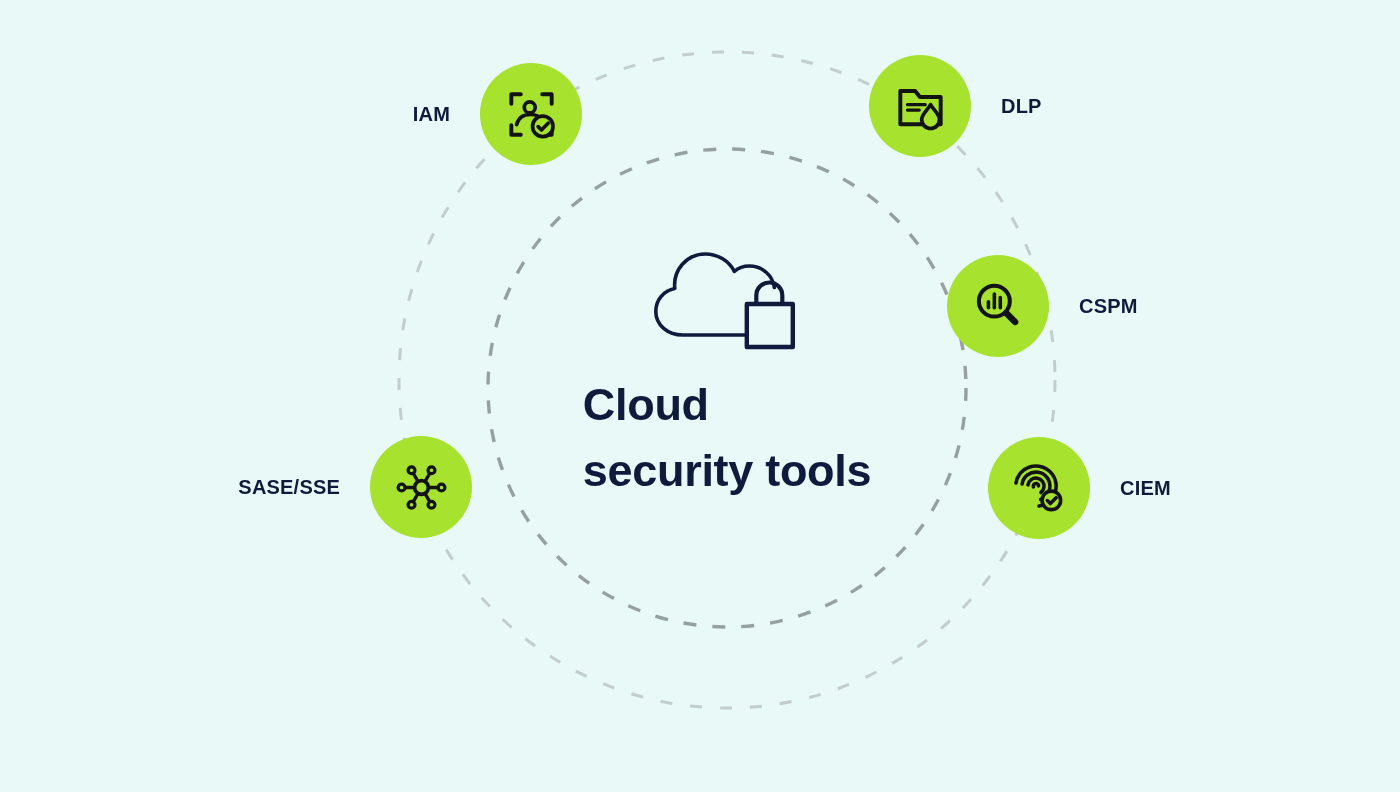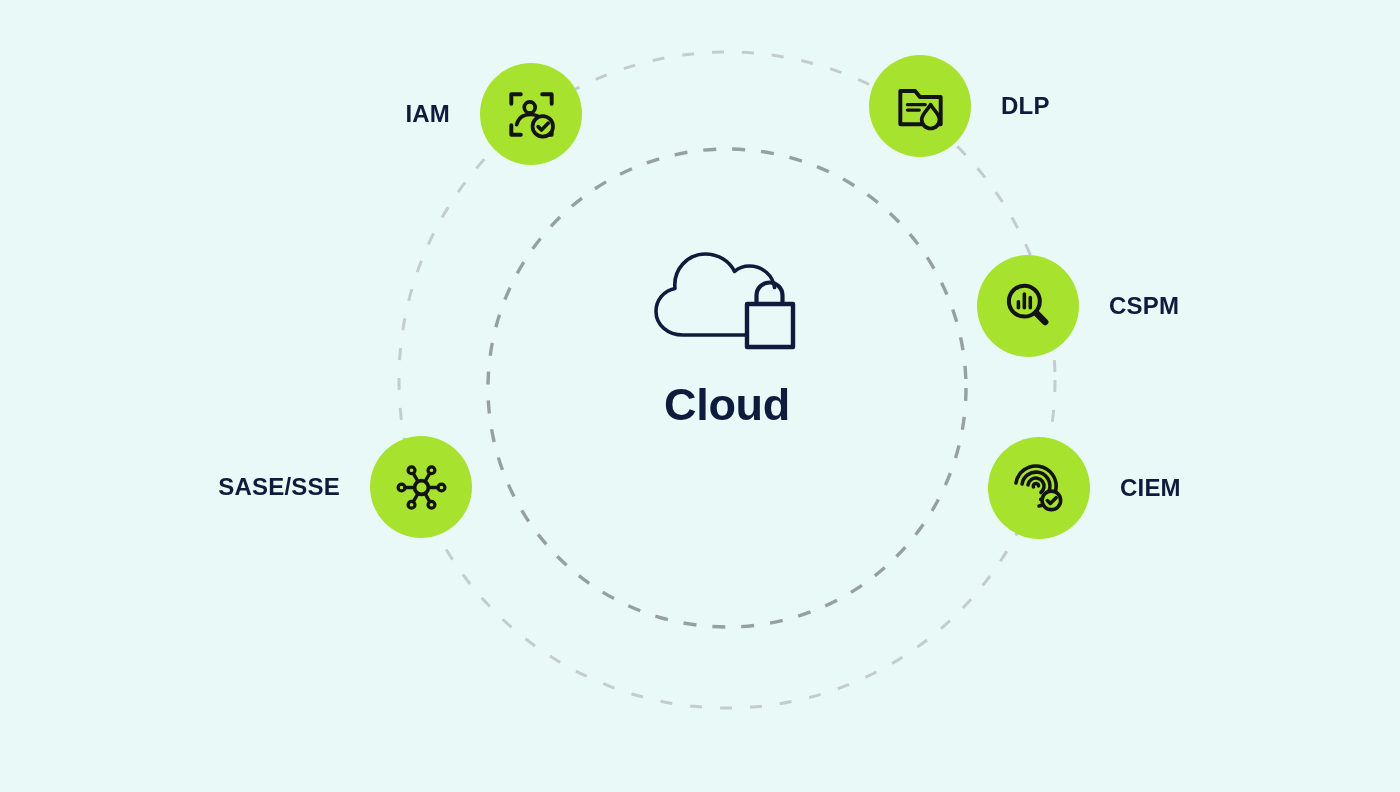--- a/index.html
+++ b/index.html
@@ -16,21 +16,21 @@
     font-family:"Liberation Sans", sans-serif;
     background:var(--background);
     position:relative;
     overflow:hidden;
   }
   .stage{position:absolute;inset:0}
   .rings{position:absolute;left:0;top:0;z-index:0}
   .ring-outer{fill:none;stroke:var(--ring-outer);stroke-width:3;stroke-dasharray:12 18}
   .ring-inner{fill:none;stroke:var(--ring-inner);stroke-width:3.4;stroke-dasharray:13 16}
 
-  .center{position:absolute;left:727px;top:240px;transform:translateX(-50%);z-index:1;text-align:center}
+  .center{position:absolute;left:727px;top:240px;transform:translateX(-50%);z-index:1;text-align:left}
   .center-icon{display:block;margin:0 auto}
   .navy{stroke:var(--text-navy);fill:none;stroke-linecap:round;stroke-linejoin:round}
   .title{
     margin-top:18px;
     font-size:45px;
     font-weight:700;
     line-height:66px;
     color:var(--text-navy);
     letter-spacing:-0.3px;
     white-space:nowrap;
@@ -38,36 +38,36 @@
 
   .node{position:absolute;width:102px;height:102px;z-index:2}
   .bubble{
     width:102px;height:102px;border-radius:50%;
     background:var(--node-green);
     display:flex;align-items:center;justify-content:center;
   }
   .node-icon{width:57px;height:57px;display:block}
   .label{
     position:absolute;top:50%;transform:translateY(-50%);
-    font-size:24px;font-weight:600;color:var(--text-navy);
+    font-size:20px;font-weight:600;color:var(--text-navy);
     white-space:nowrap;letter-spacing:0.2px;
   }
   .node.left  .label{right:calc(100% + 30px)}
   .node.right .label{left:calc(100% + 30px)}
 
   
   .s{stroke:var(--icon-stroke);fill:none;stroke-linecap:round;stroke-linejoin:round}
   .f{fill:var(--icon-stroke);stroke:none}
   .g{fill:var(--node-green)}
 
   
   .n-iam {left:480px;top:63px}
   .n-dlp {left:869px;top:55px}
   .n-casb{left:362px;top:255px}
-  .n-cspm{left:977px;top:255px}
+  .n-cspm{left:947px;top:255px}
   .n-sase{left:370px;top:436px}
   .n-ciem{left:988px;top:437px}
   .n-eb  {left:539px;top:628px}
   .n-cwpp{left:823px;top:628px}
 </style>
 </head>
 <body>
 
 <div class="stage">
 
@@ -77,20 +77,21 @@
   </svg>
 
   <div class="center">
     <svg class="center-icon" width="150" height="114" viewBox="0 0 150 114">
       <path class="navy" stroke-width="3.6" d="M95 95 H31 C16 95 4 85 4 71.5 C4 60 12 50.5 23 48.5 C21 30 35 14 53.5 14 C66 14 77.5 21 82.5 31.5 C86.5 28 92 26 97.5 26 C110.5 26 121 35.5 122.5 47.5"></path>
       <path class="navy" stroke-width="4.2" d="M104.5 64 V55.5 A13 13 0 0 1 130.5 55.5 V64"></path>
       <rect class="navy" stroke-width="4.4" x="95" y="64" width="46" height="43"></rect>
     </svg>
     <div class="title">
       <div>Cloud</div>
+      <div>security tools</div>
     </div>
   </div>
 
   <div class="node left n-iam">
     <span class="label">IAM</span>
     <span class="bubble">
       <svg class="node-icon" viewBox="0 0 48 48">
         <path class="s" stroke-width="3.3" d="M7 15 V7 H15"></path>
         <path class="s" stroke-width="3.3" d="M33 7 H41 V15"></path>
         <path class="s" stroke-width="3.3" d="M7 33 V41 H15"></path>

